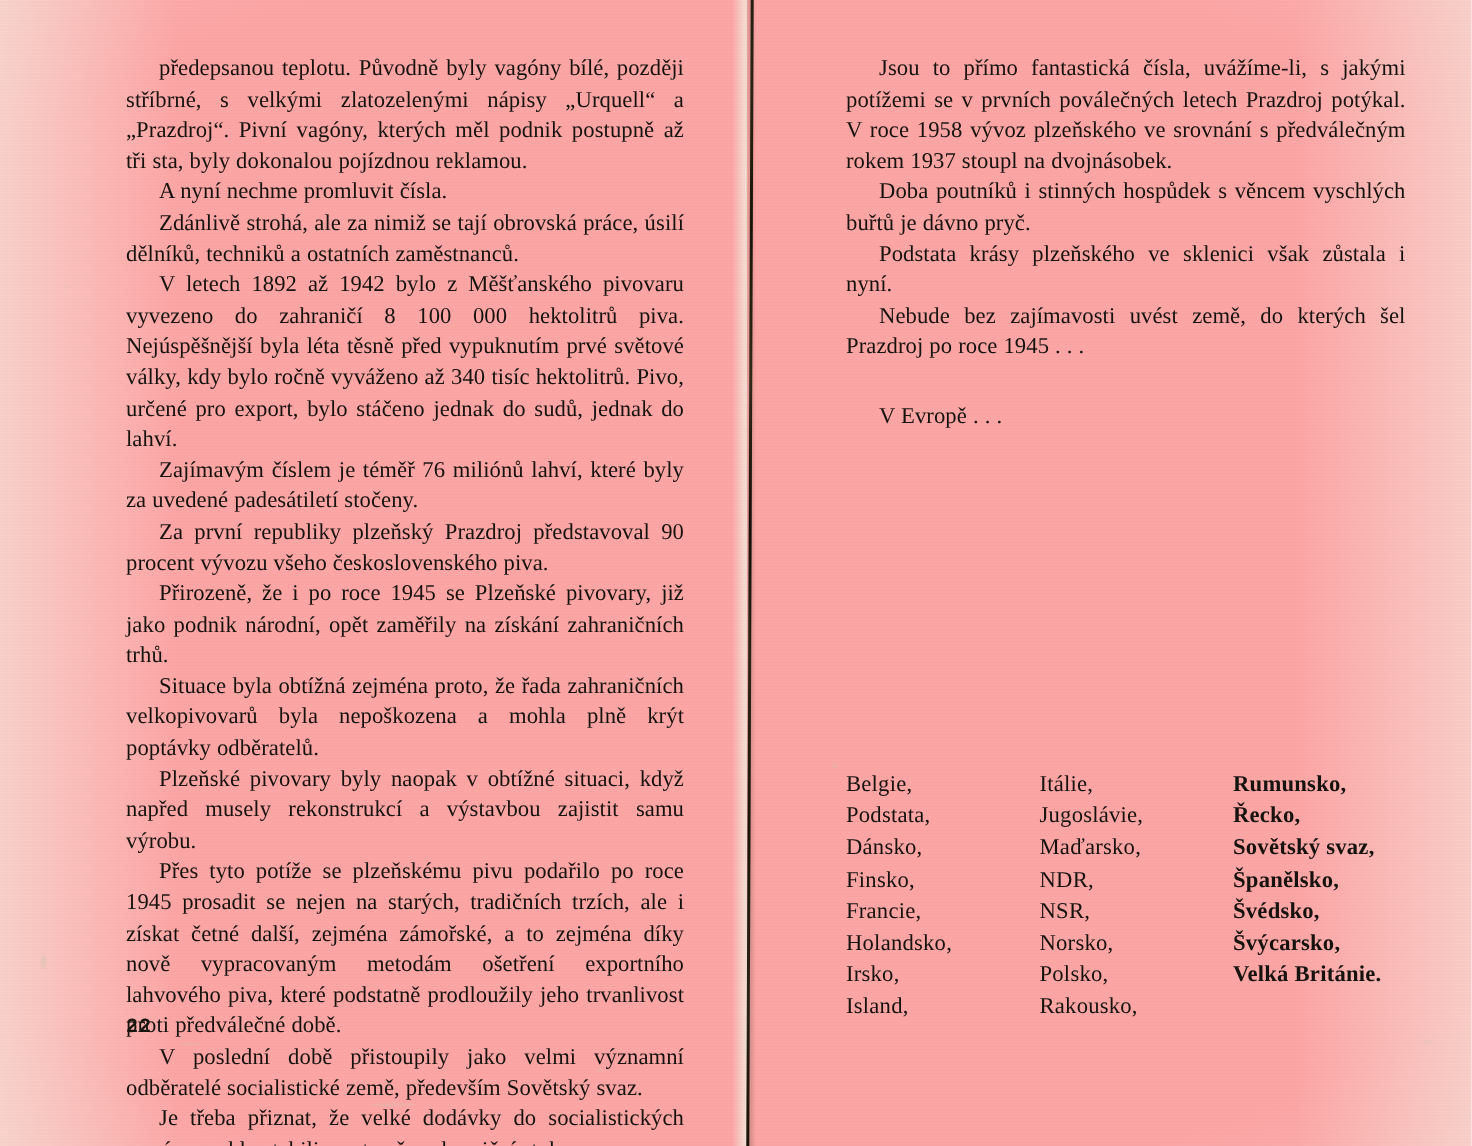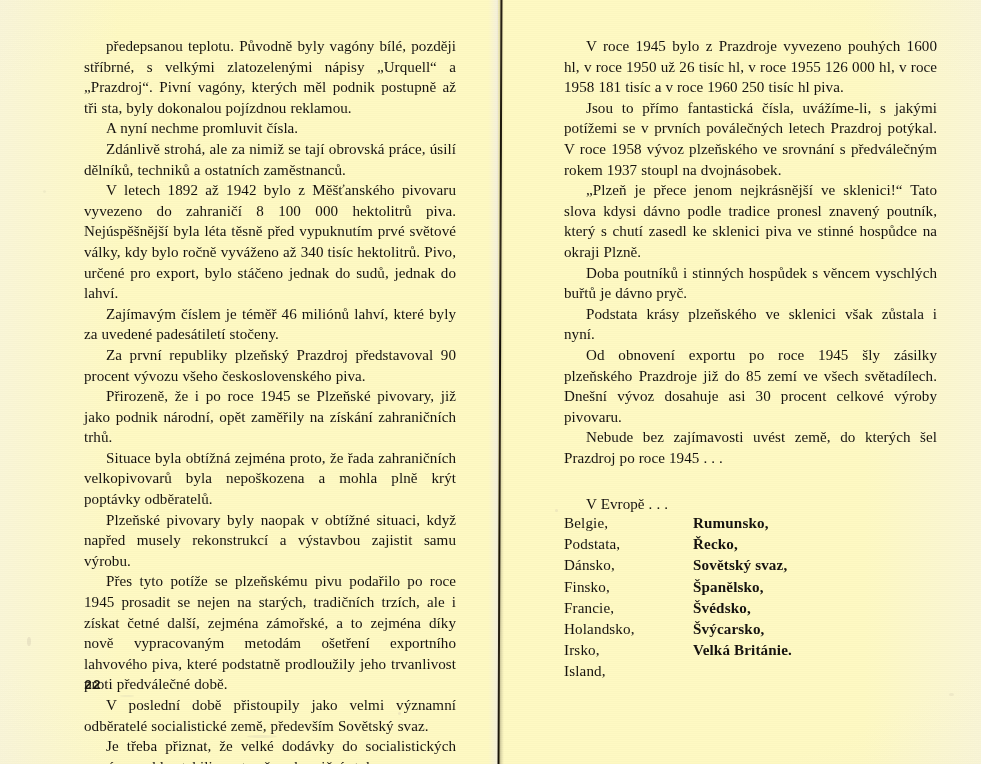--- a/index.html
+++ b/index.html
@@ -6,21 +6,21 @@
   html, body {
     margin: 0;
     padding: 0;
     background: #ffffff;
   }
 
   #page {
     position: relative;
     width: 981px;
     height: 764px;
-    background: #fef9c3;
+    background: #fca5a5;
     overflow: hidden;
     font-family: "Liberation Serif", "DejaVu Serif", serif;
     color: #16130f;
   }
 
   
   .paper-tint {
     position: absolute;
     inset: 0;
     background:
@@ -162,58 +162,65 @@
 <div id="page">
 
   <div class="paper-tint"></div>
 
   <div class="page-col page-left">
     <div class="textblock left">
       <p>předepsanou teplotu. Původně byly vagóny bílé, později stříbrné, s velkými zlatozelenými nápisy „Urquell“ a „Prazdroj“. Pivní vagóny, kterých měl podnik postupně až tři sta, byly dokonalou pojízdnou reklamou.</p>
       <p>A nyní nechme promluvit čísla.</p>
       <p>Zdánlivě strohá, ale za nimiž se tají obrovská práce, úsilí dělníků, techniků a ostatních zaměstnanců.</p>
       <p>V letech 1892 až 1942 bylo z Měšťanského pivovaru vyvezeno do zahraničí 8 100 000 hektolitrů piva. Nejúspěšnější byla léta těsně před vypuknutím prvé světové války, kdy bylo ročně vyváženo až 340 tisíc hektolitrů. Pivo, určené pro export, bylo stáčeno jednak do sudů, jednak do lahví.</p>
-      <p>Zajímavým číslem je téměř 46 miliónů lahví, které byly za uvedené padesátiletí stočeny.</p>
+      <p>Zajímavým číslem je téměř 76 miliónů lahví, které byly za uvedené padesátiletí stočeny.</p>
       <p>Za první republiky plzeňský Prazdroj představoval 90 procent vývozu všeho československého piva.</p>
       <p>Přirozeně, že i po roce 1945 se Plzeňské pivovary, již jako podnik národní, opět zaměřily na získání zahraničních trhů.</p>
       <p>Situace byla obtížná zejména proto, že řada zahraničních velkopivovarů byla nepoškozena a mohla plně krýt poptávky odběratelů.</p>
       <p>Plzeňské pivovary byly naopak v obtížné situaci, když napřed musely rekonstrukcí a výstavbou zajistit samu výrobu.</p>
       <p>Přes tyto potíže se plzeňskému pivu podařilo po roce 1945 prosadit se nejen na starých, tradičních trzích, ale i získat četné další, zejména zámořské, a to zejména díky nově vypracovaným metodám ošetření exportního lahvového piva, které podstatně prodloužily jeho trvanlivost proti předválečné době.</p>
       <p>V poslední době přistoupily jako velmi významní odběratelé socialistické země, především Sovětský svaz.</p>
       <p>Je třeba přiznat, že velké dodávky do socialistických zemí pomohly stabilizovat naše zahraniční styky.</p>
     </div>
     <div class="folio folio-left">22</div>
   </div>
 
   <div class="page-col page-right">
     <div class="textblock right">
-      <p>V roce 1945 bylo z Prazdroje vyvezeno pouhých 1600 hl, v roce 1950 už 26 tisíc hl, v roce 1955 126 000 hl, v roce 1958 181 tisíc a v roce 1960 250 tisíc hl piva.</p>
       <p>Jsou to přímo fantastická čísla, uvážíme-li, s jakými potížemi se v prvních poválečných letech Prazdroj potýkal. V roce 1958 vývoz plzeňského ve srovnání s předválečným rokem 1937 stoupl na dvojnásobek.</p>
-      <p>„Plzeň je přece jenom nejkrásnější ve sklenici!“ Tato slova kdysi dávno podle tradice pronesl znavený poutník, který s chutí zasedl ke sklenici piva ve stinné hospůdce na okraji Plzně.</p>
       <p>Doba poutníků i stinných hospůdek s věncem vyschlých buřtů je dávno pryč.</p>
       <p>Podstata krásy plzeňského ve sklenici však zůstala i nyní.</p>
-      <p>Od obnovení exportu po roce 1945 šly zásilky plzeňského Prazdroje již do 85 zemí ve všech světadílech. Dnešní vývoz dosahuje asi 30 procent celkové výroby pivovaru.</p>
       <p>Nebude bez zajímavosti uvést země, do kterých šel Prazdroj po roce 1945 . . .</p>
       <div class="spacer-md"></div>
       <p class="section-lead">V Evropě . . .</p>
     </div>
 
   </div>
 
   <div class="country-list">
     <div class="country-col c1">
       <div class="country-item">Belgie,</div>
       <div class="country-item">Podstata,</div>
       <div class="country-item">Dánsko,</div>
       <div class="country-item">Finsko,</div>
       <div class="country-item">Francie,</div>
       <div class="country-item">Holandsko,</div>
       <div class="country-item">Irsko,</div>
       <div class="country-item">Island,</div>
     </div>
+    <div class="country-col c2">
+      <div class="country-item">Itálie,</div>
+      <div class="country-item">Jugoslávie,</div>
+      <div class="country-item">Maďarsko,</div>
+      <div class="country-item">NDR,</div>
+      <div class="country-item">NSR,</div>
+      <div class="country-item">Norsko,</div>
+      <div class="country-item">Polsko,</div>
+      <div class="country-item">Rakousko,</div>
+    </div>
     <div class="country-col c3">
       <div class="country-item">Rumunsko,</div>
       <div class="country-item">Řecko,</div>
       <div class="country-item">Sovětský svaz,</div>
       <div class="country-item">Španělsko,</div>
       <div class="country-item">Švédsko,</div>
       <div class="country-item">Švýcarsko,</div>
       <div class="country-item">Velká Británie.</div>
     </div>
   </div>

